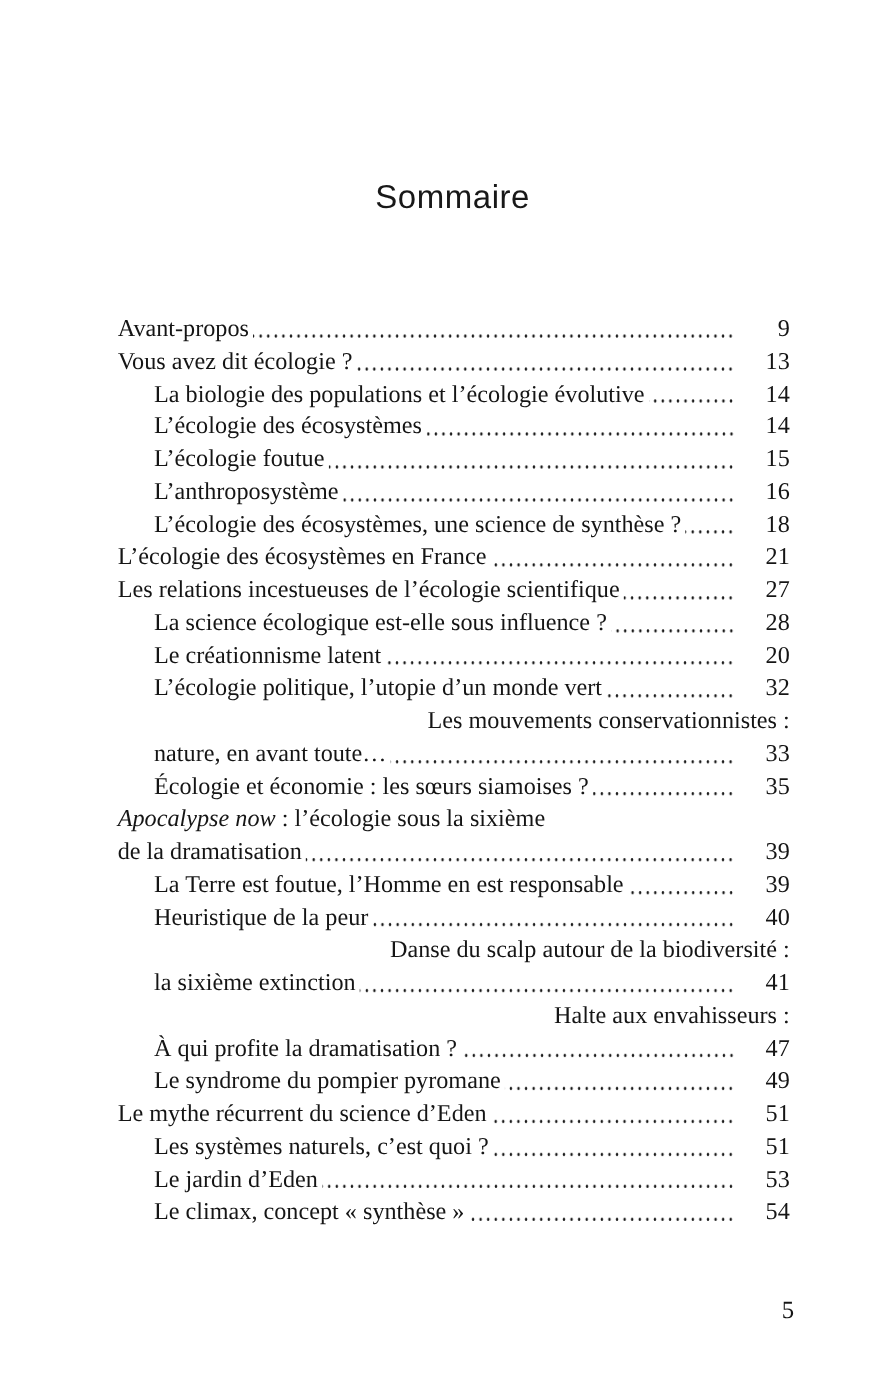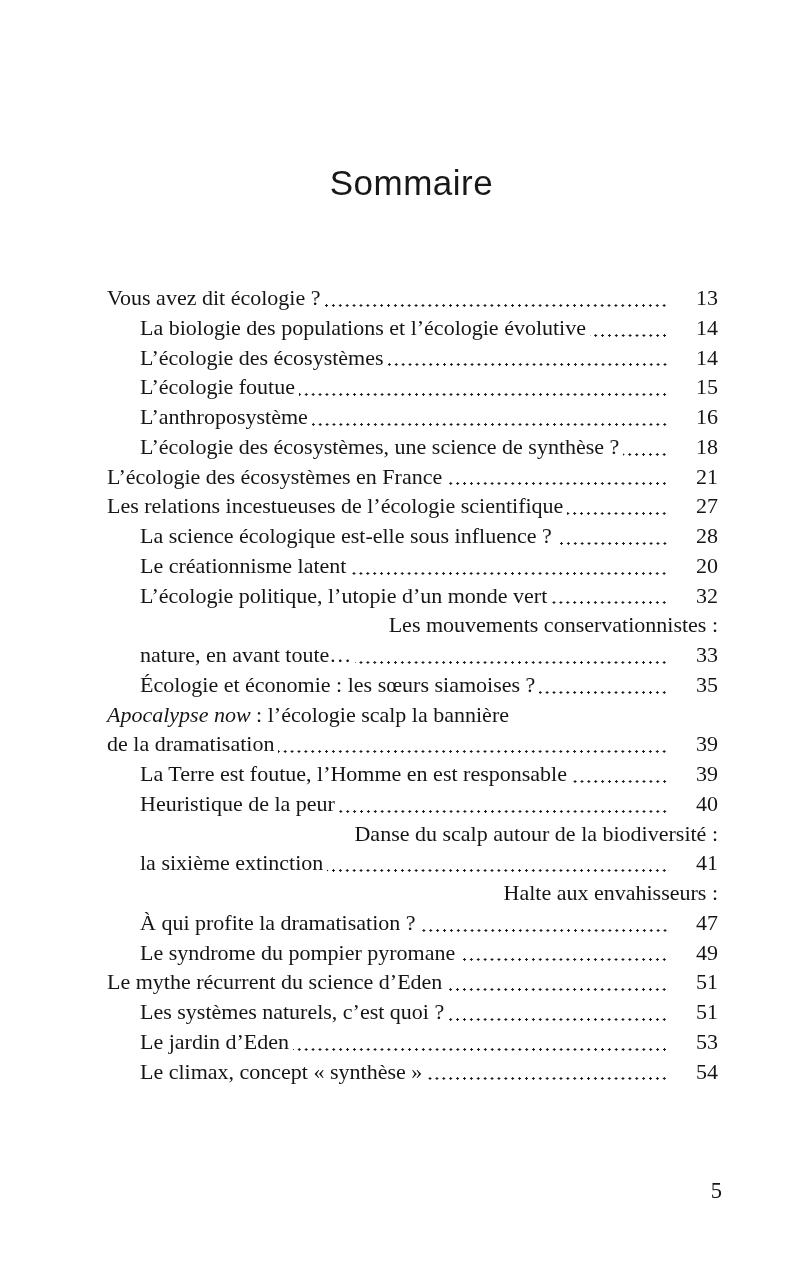--- a/index.html
+++ b/index.html
@@ -14,21 +14,21 @@
     color: #151515;
     font-family: "Liberation Serif", serif;
     overflow: hidden;
   }
   .title {
     position: absolute;
     top: 137px; left: 104px; width: 615px;
     text-align: center;
     font-family: "Liberation Sans", sans-serif;
     font-weight: 400;
-    font-size: 35px;
+    font-size: 30px;
     line-height: 46px;
     letter-spacing: 0.5px;
     color: #181818;
   }
   .toc {
     position: absolute;
     top: 283px; left: 107px; width: 611px;
   }
   .row {
     display: flex;
@@ -64,20 +64,25 @@
     line-height: 30px;
   }
 </style>
 </head>
 <body>
 
 <div class="sheet">
   <h1 class="title">Sommaire</h1>
   <div class="toc">
       <div class="row lvl0">
+        <span class="lbl">Avant-propos</span>
+        <span class="leader"></span>
+        <span class="pg">9</span>
+      </div>
+      <div class="row lvl0">
         <span class="lbl">Vous avez dit écologie ?</span>
         <span class="leader"></span>
         <span class="pg">13</span>
       </div>
       <div class="row lvl1">
         <span class="lbl">La biologie des populations et l’écologie évolutive</span>
         <span class="leader"></span>
         <span class="pg">14</span>
       </div>
       <div class="row lvl1">
@@ -133,21 +138,21 @@
         <span class="leader"></span>
         <span class="pg">33</span>
       </div>
       <div class="row lvl1">
         <span class="lbl">Écologie et économie : les sœurs siamoises ?</span>
         <span class="leader"></span>
         <span class="pg">35</span>
       </div>
       <div class="row lvl0">
         <span class="it">Apocalypse now</span>
-        <span class="lbl"> : l’écologie scalp la bannière</span>
+        <span class="lbl"> : l’écologie sous la sixième</span>
       </div>
       <div class="row lvl0">
         <span class="lbl">de la dramatisation</span>
         <span class="leader"></span>
         <span class="pg">39</span>
       </div>
       <div class="row lvl1">
         <span class="lbl">La Terre est foutue, l’Homme en est responsable</span>
         <span class="leader"></span>
         <span class="pg">39</span>

